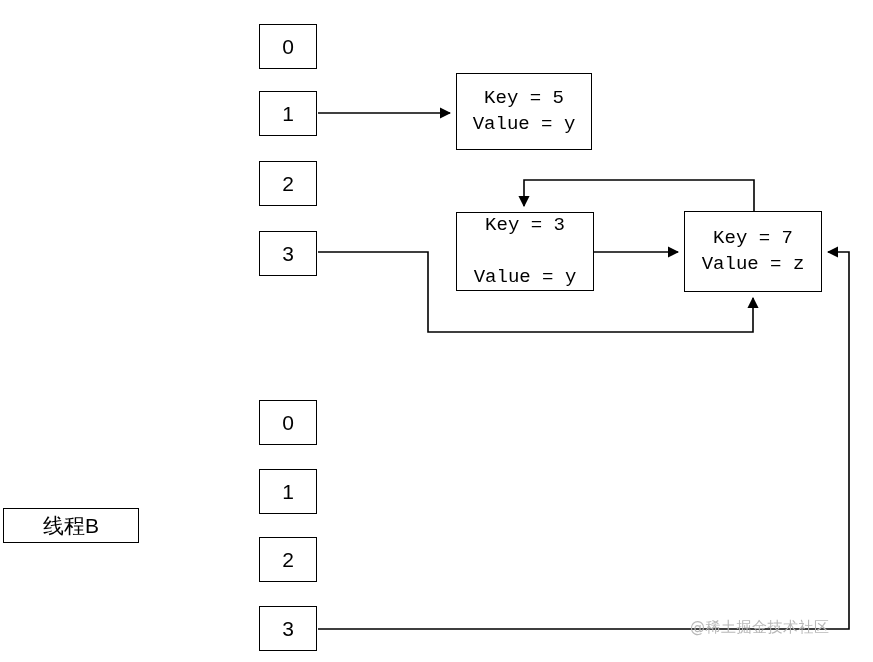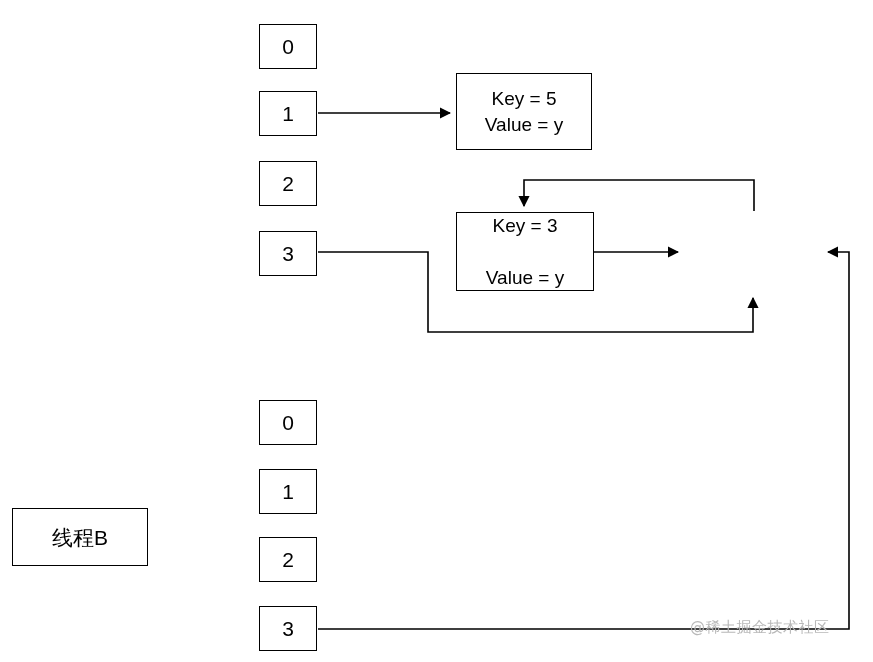--- a/index.html
+++ b/index.html
@@ -34,20 +34,21 @@
   .thread-label {
     font-size: 21px;
     line-height: 1;
   }
   .node-box {
     font-size: 19px;
     line-height: 1.32;
   }
   .node-box .line {
     white-space: pre;
+    font-family: Liberation Mono, monospace;
   }
   svg.wires {
     position: absolute;
     left: 0;
     top: 0;
     width: 873px;
     height: 662px;
     z-index: 1;
     pointer-events: none;
   }
@@ -113,22 +114,26 @@
   <div class="box node-box" style="left:456px; top:73px; width:136px; height:77px;">
     <span class="line">Key = 5</span>
     <span class="line">Value = y</span>
   </div>
 
   <div class="box node-box" style="left:456px; top:212px; width:138px; height:79px;gap:26px;">
     <span class="line">Key = 3</span>
     <span class="line">Value = y</span>
   </div>
 
+  <div class="box node-box" style="left:684px; top:211px; width:138px; height:81px;">
+    <span class="line">Key = 7</span>
+    <span class="line">Value = z</span>
+  </div>
 
-  <div class="box thread-label" style="left:12px; top:508px; width:136px; height:58px;">
+  <div class="box thread-label" style="left:3px; top:508px; width:136px; height:35px;">
     <span>线程B</span>
   </div>
 
   <div class="box idx-box" style="left:259px; top:400px; width:58px; height:45px;">
     <span>0</span>
   </div>
   <div class="box idx-box" style="left:259px; top:469px; width:58px; height:45px;">
     <span>1</span>
   </div>
   <div class="box idx-box" style="left:259px; top:537px; width:58px; height:45px;">

